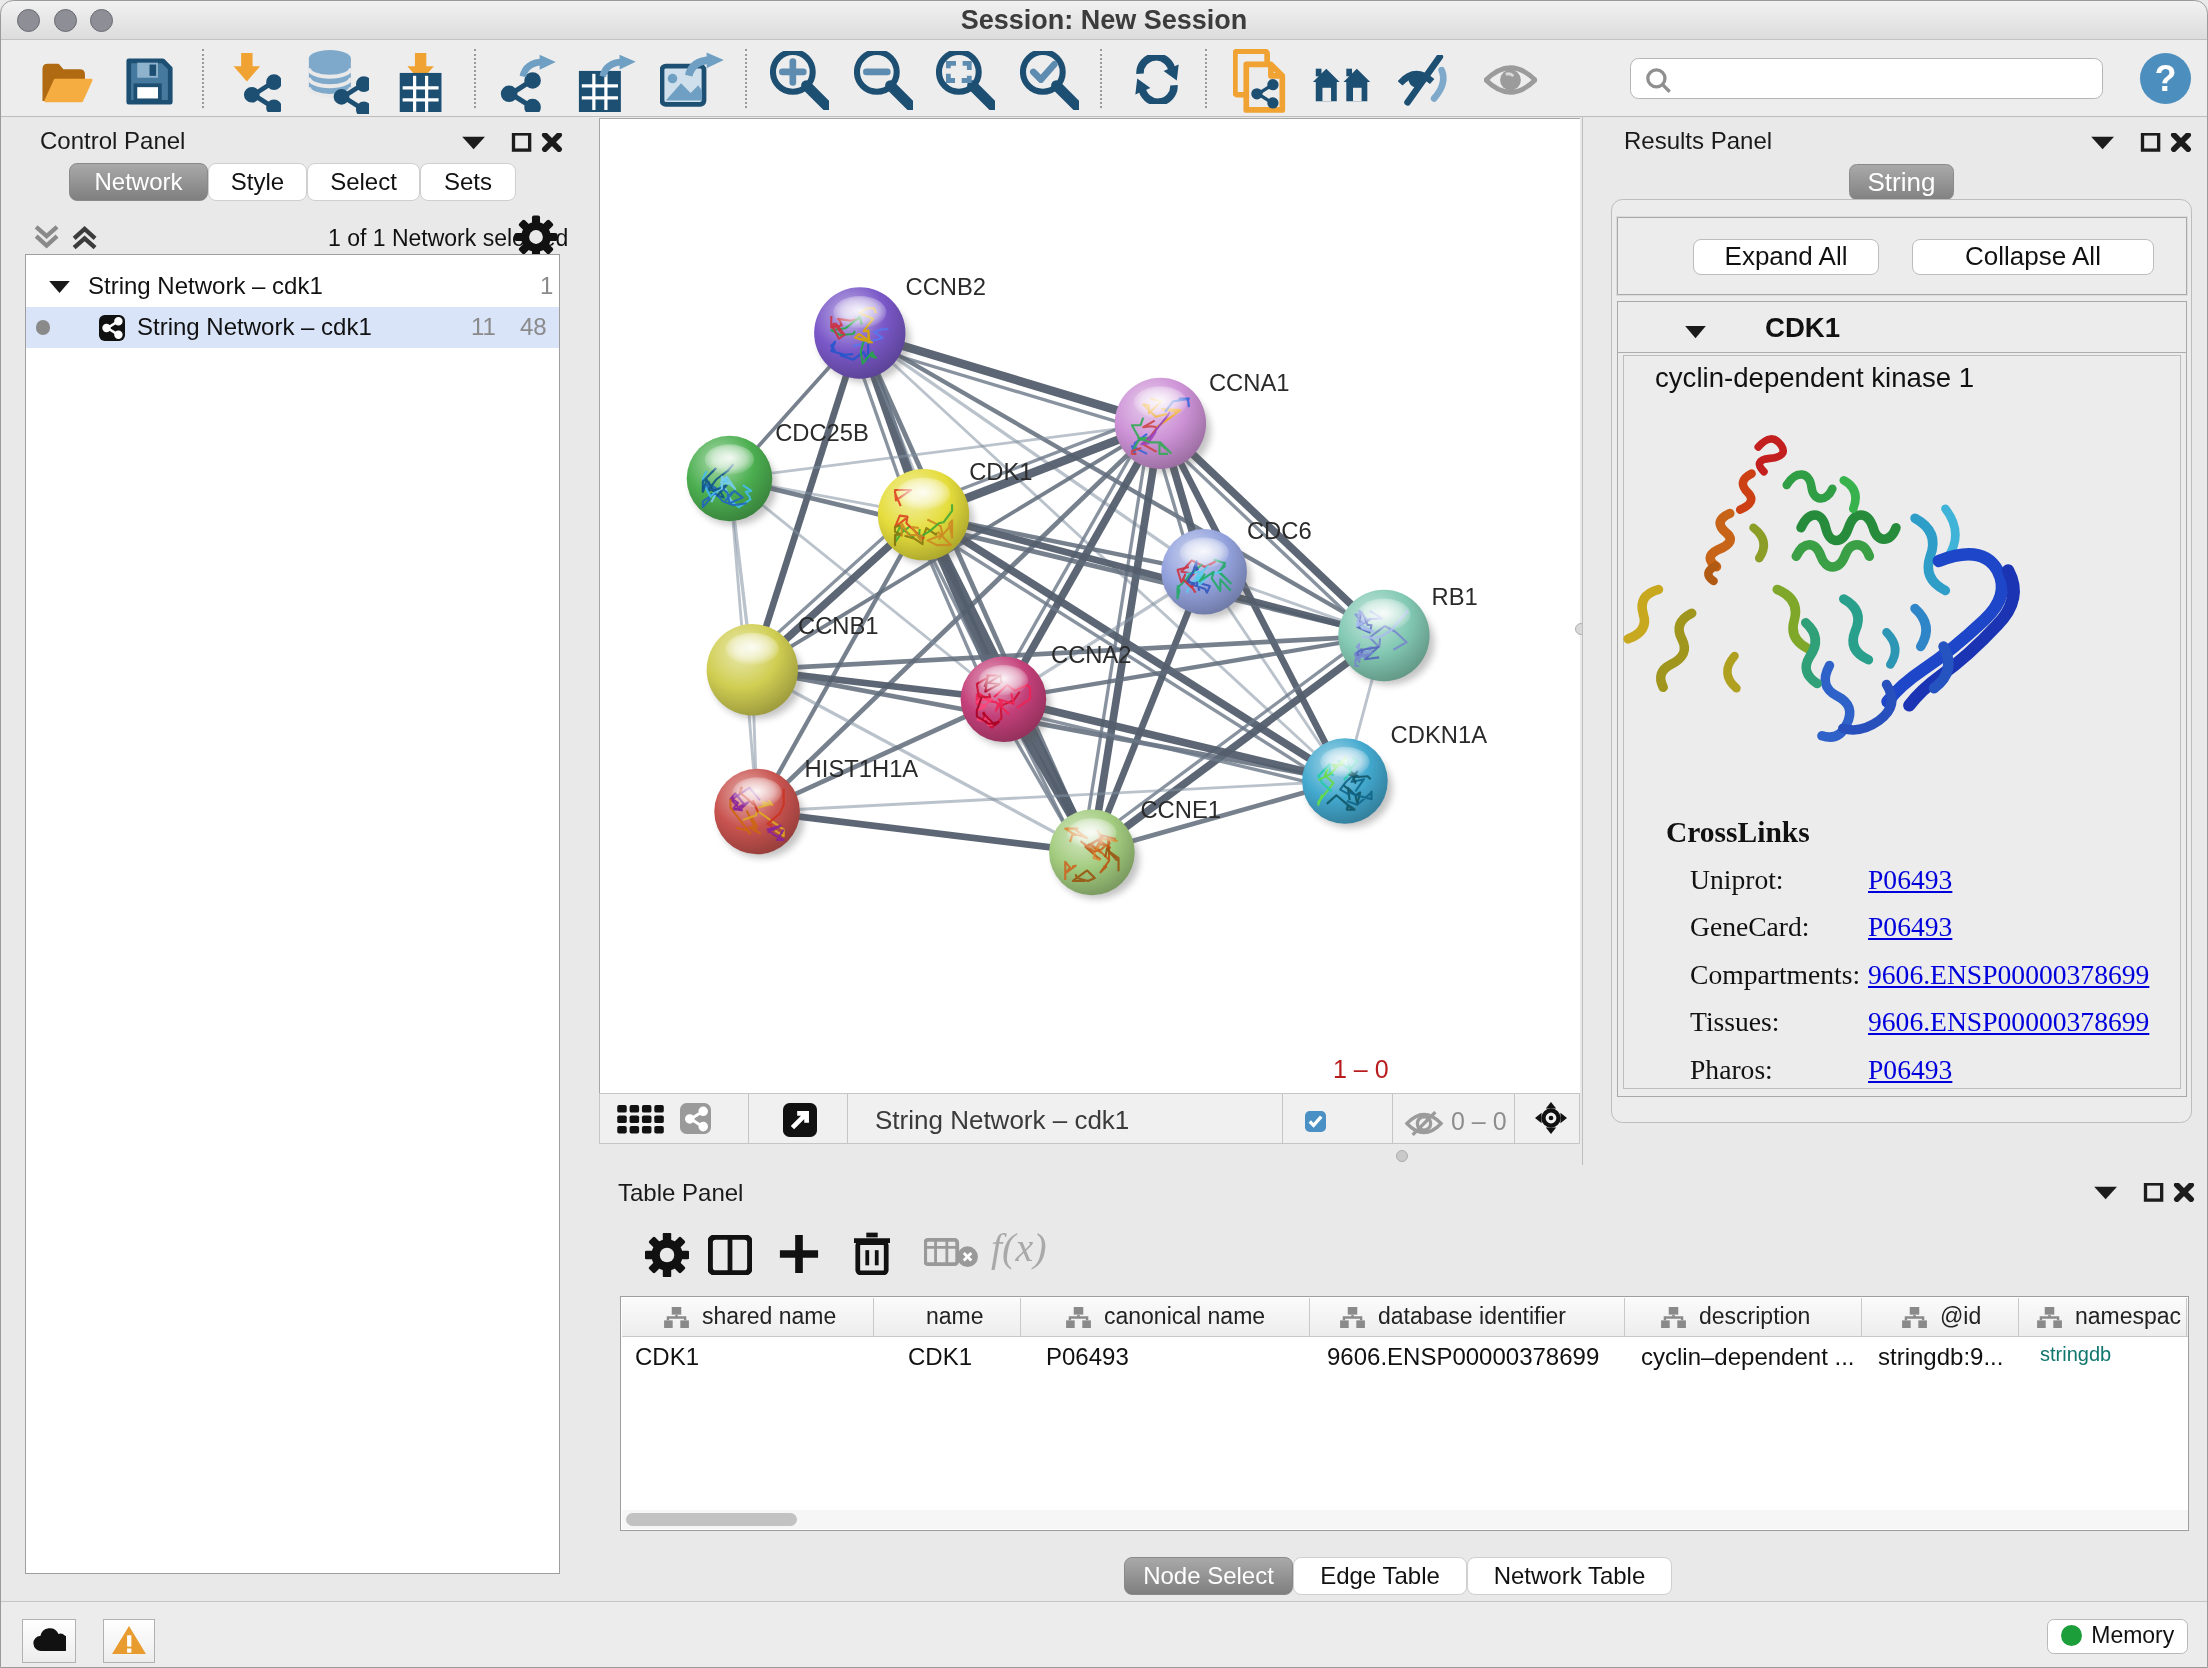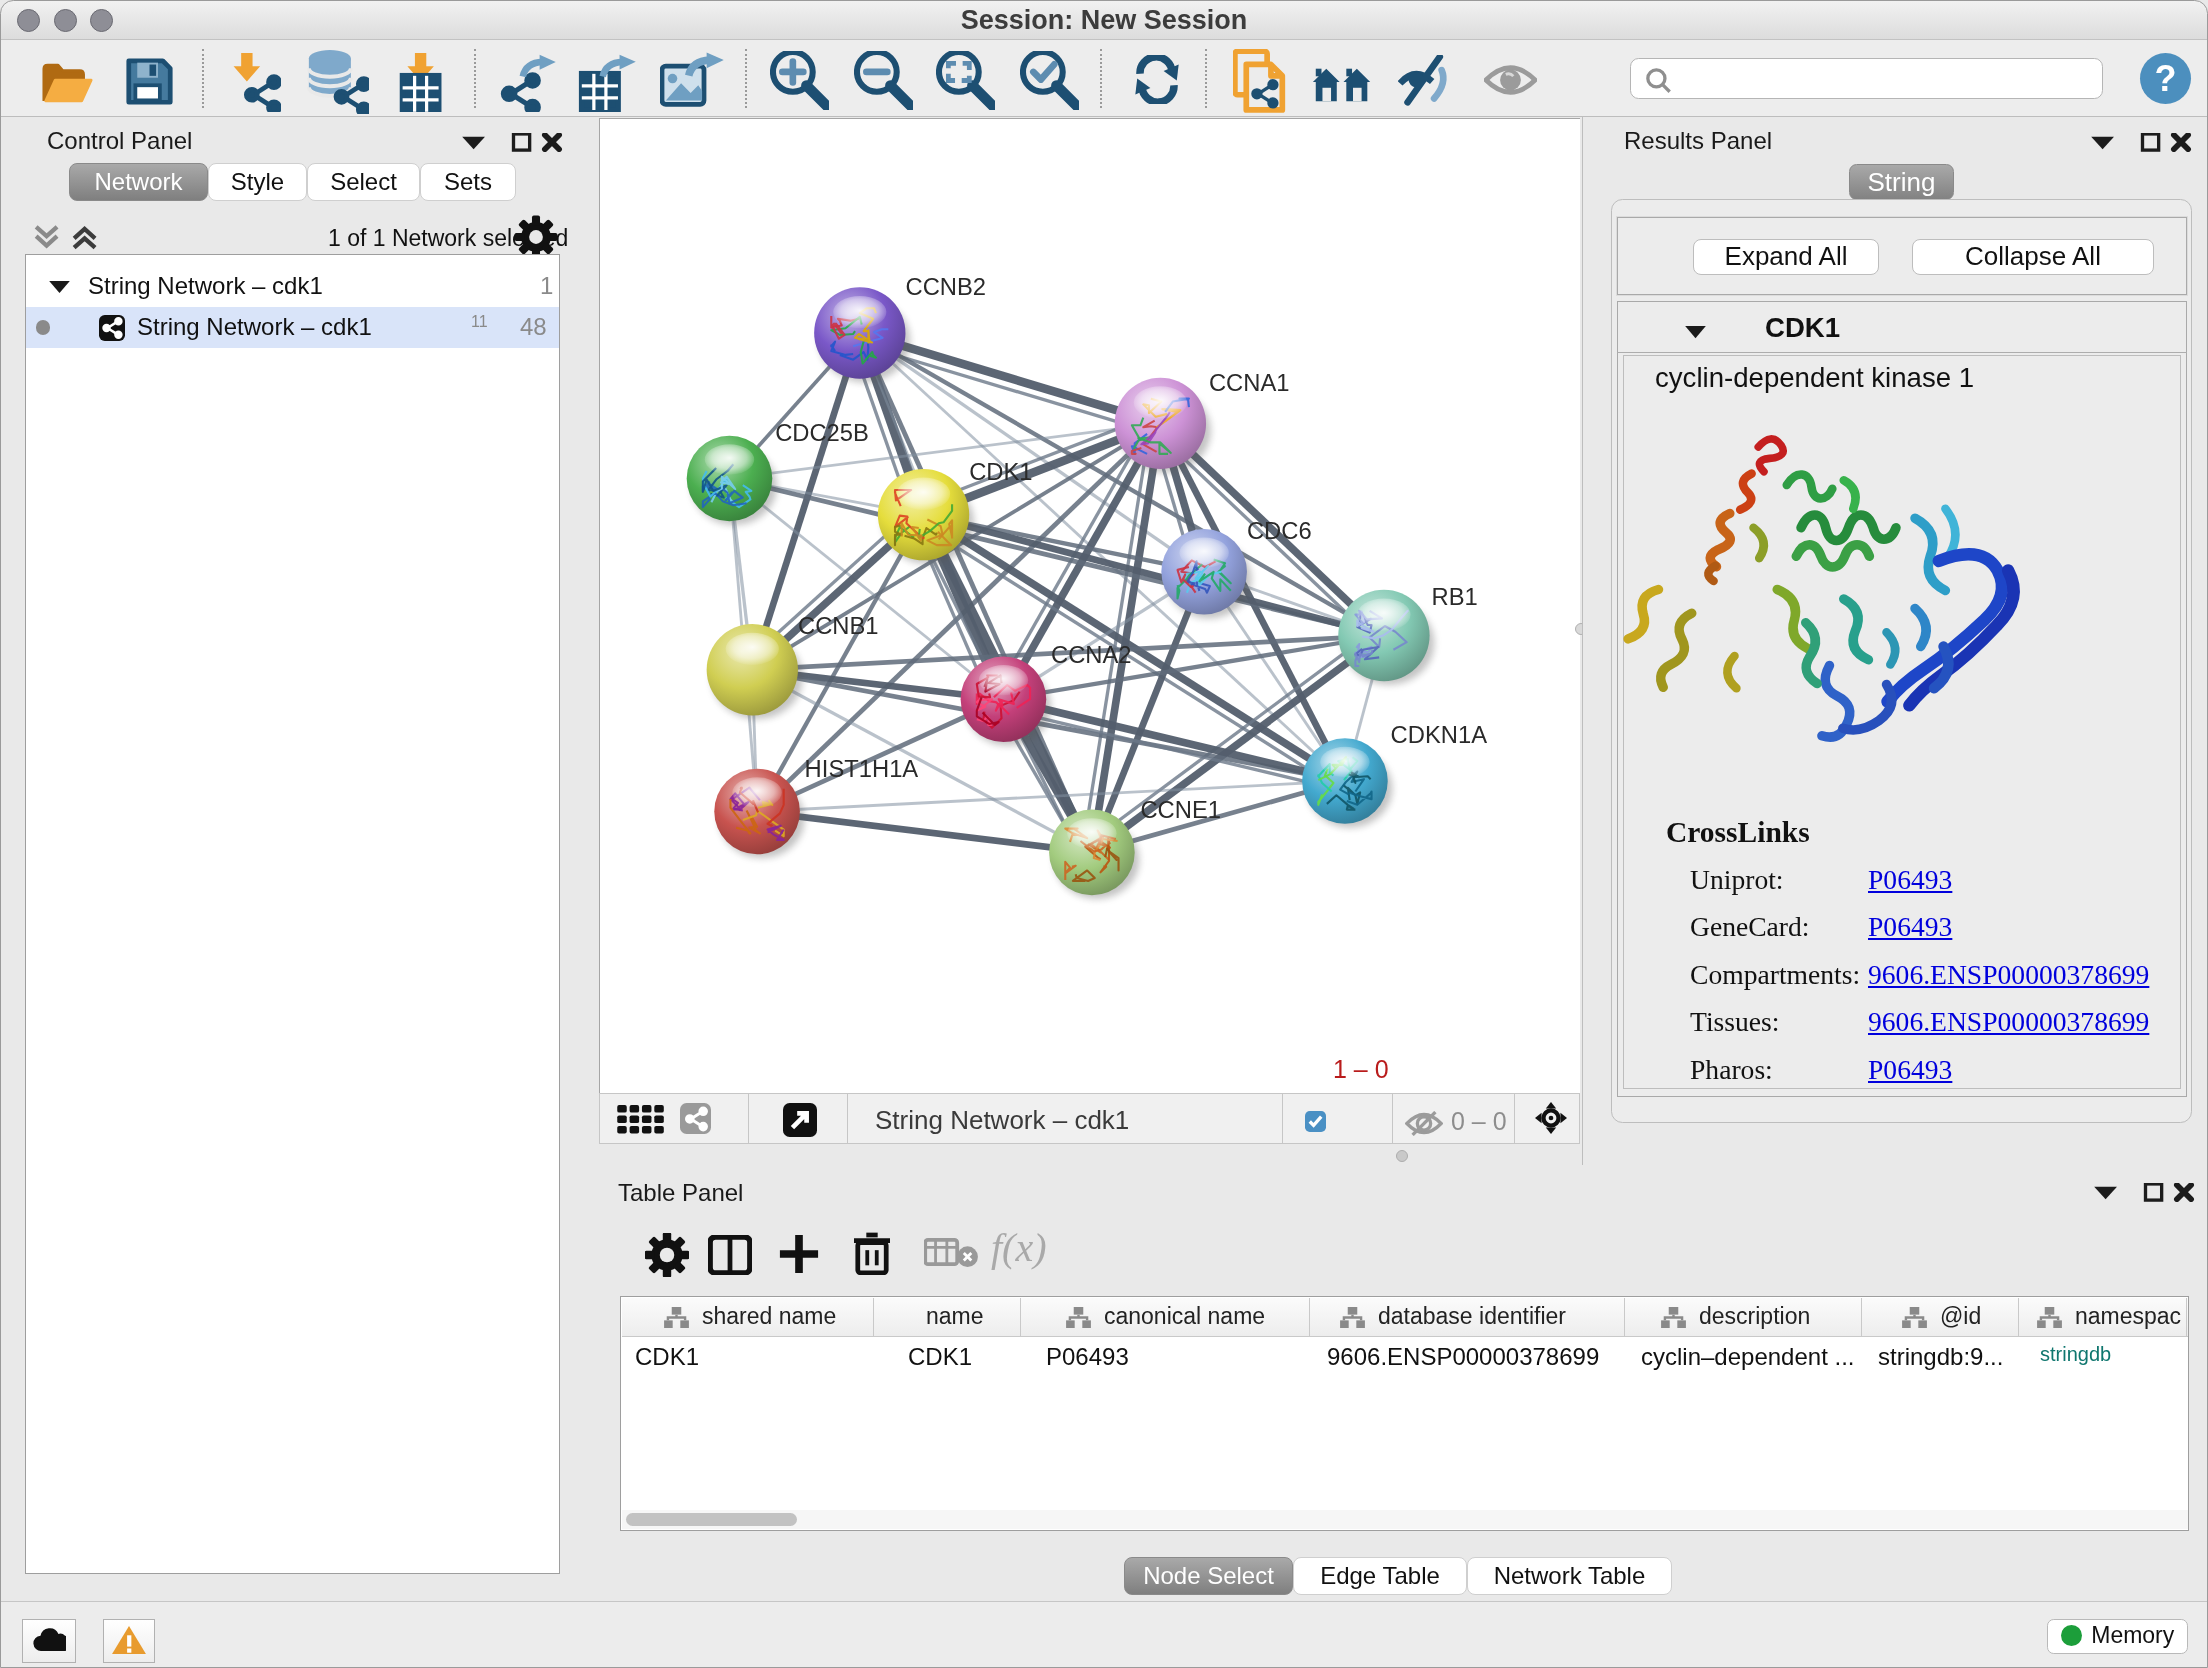--- a/index.html
+++ b/index.html
@@ -194,21 +194,21 @@
     <path d="M2,20 Q28,-6 54,20 Q28,46 2,20 Z" fill="none" stroke="#9b9b9b" stroke-width="5"></path>
     <circle cx="28" cy="20" r="11" fill="#9b9b9b"></circle>
     <path d="M23,14 a7,7 0 0 1 8,2" stroke="#d9d9d9" stroke-width="3" fill="none"></path>
   </svg>
 <div style="position:absolute;left:1630px;top:58px;width:473px;height:41px;background:#fff;border:1.9px solid #b5b5b5;border-radius:8.6px"></div>
 <svg style="position:absolute;left:1645px;top:67px" width="28.5" height="28.5" viewBox="0 0 30 30">
     <circle cx="12" cy="12" r="9" fill="none" stroke="#8f8f8f" stroke-width="3.5"></circle>
     <line x1="18" y1="18" x2="26" y2="26" stroke="#8f8f8f" stroke-width="3.5"></line>
   </svg>
 <div style="position:absolute;left:2140px;top:53px;width:51px;height:51px;border-radius:50%;background:#4c8fbe;color:#fff;font-weight:bold;font-size:36px;text-align:center;line-height:51px">?</div>
-<div class="ptitle" style="left:47px;top:127px">Control Panel</div>
+<div class="ptitle" style="left:40px;top:127px">Control Panel</div>
 <svg style="position:absolute;left:460px;top:133px" width="107" height="19" viewBox="0 0 112 20">
     <path d="M2,4 l24,0 l-12,13 z" fill="#1c1c1c"></path>
     <rect x="56" y="1" width="17" height="17" fill="none" stroke="#1c1c1c" stroke-width="3.5"></rect>
     <path d="M89,2 l15,15 m0,-15 l-15,15" stroke="#1c1c1c" stroke-width="6" stroke-linecap="round"></path>
   </svg>
 <div class="tabs" style="left:69px;top:163px">
     <div class="tab sel" style="width:139px">Network</div>
     <div class="tab" style="width:99px">Style</div>
     <div class="tab" style="width:113px">Select</div>
     <div class="tab" style="width:96px">Sets</div>
@@ -250,21 +250,21 @@
         <rect width="27" height="27" rx="6" fill="#111"></rect>
         <g stroke="#fff" stroke-width="2.7" fill="#fff">
           <line x1="8.75" y1="13.5" x2="19.200000000000003" y2="6.85"></line>
           <line x1="8.75" y1="13.5" x2="19.200000000000003" y2="20.15"></line>
           <circle cx="7.800000000000001" cy="13.5" r="3.04"></circle>
           <circle cx="20.15" cy="6.470000000000001" r="3.04"></circle>
           <circle cx="20.15" cy="20.53" r="3.04"></circle>
         </g>
       </svg>
     <span style="position:absolute;left:111px;top:5.7px;font-size:24px;color:#111">String Network – cdk1</span>
-    <span style="position:absolute;left:445px;top:5.7px;font-size:16px;color:#8a8a8a">11</span>
+    <span style="position:absolute;left:445px;top:5.7px;font-size:24px;color:#8a8a8a">11</span>
     <span style="position:absolute;left:494px;top:5.7px;font-size:24px;color:#8a8a8a">48</span>
   </div>
 </div>
 <div id="netcanvas"></div>
 <svg id="netsvg" viewBox="630 124 1030 1025" width="980" height="975" style="position:absolute;left:600px;top:119px">
     <defs>
       <radialGradient id="gCCNB2" cx="0.38" cy="0.30" r="0.80">
         <stop offset="0" stop-color="#c3b4e6"></stop>
         <stop offset="0.5" stop-color="#7a58c8"></stop>
         <stop offset="1" stop-color="#553e8c"></stop>

